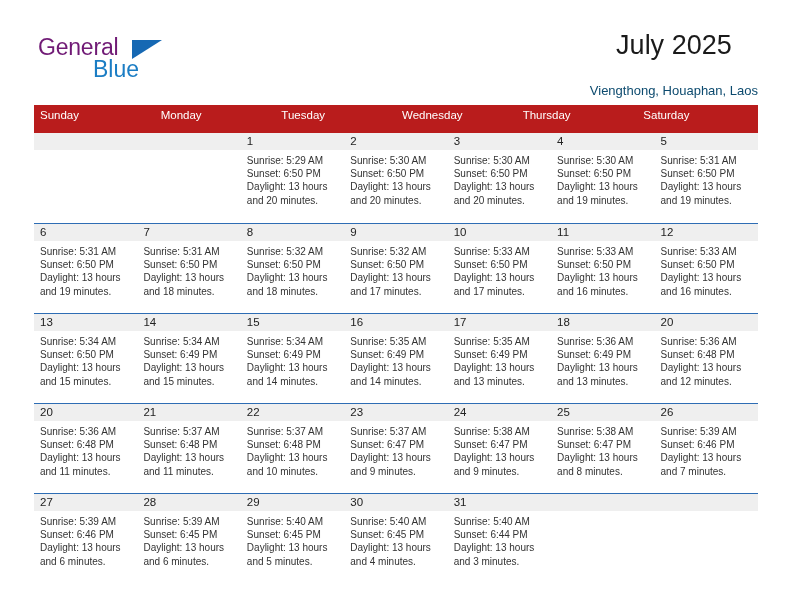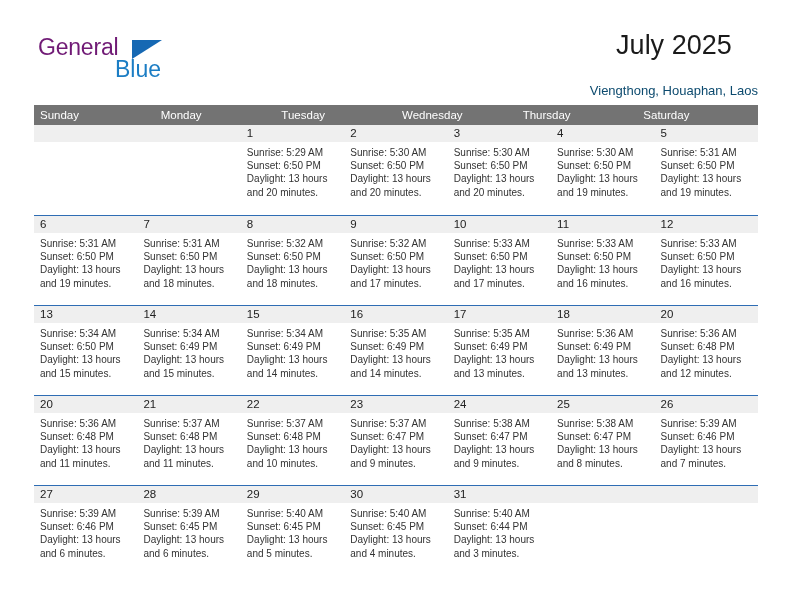--- a/index.html
+++ b/index.html
@@ -53,21 +53,20 @@
     border-left: 30px solid #1668b3;
     border-bottom: 19px solid transparent;
   }
   .logo-blue {
     position: absolute;
     left: 59px;
     top: 22px;
     font-size: 23px;
     color: #1b7dc4;
     font-family: "Liberation Sans", sans-serif;
-    margin-left: 22px;
   }
   .title-block {
     position: absolute;
     right: 0;
     top: 0;
     text-align: center;
   }
   .cal-title {
     font-size: 27px;
     color: #1a1a1a;
@@ -84,22 +83,22 @@
 
   
   .calendar {
     position: absolute;
     left: 34px;
     top: 105px;
     width: 724px;
   }
   .weekdays {
     display: flex;
-    background: #737373;
-    height: 20px;
+    background: #b91c1c;
+    height: 28px;
   }
   .weekday {
     flex: 1 1 0;
     color: #ffffff;
     font-size: 11.5px;
     line-height: 20px;
     padding-left: 6px;
     box-sizing: border-box;
     white-space: nowrap;
   }

